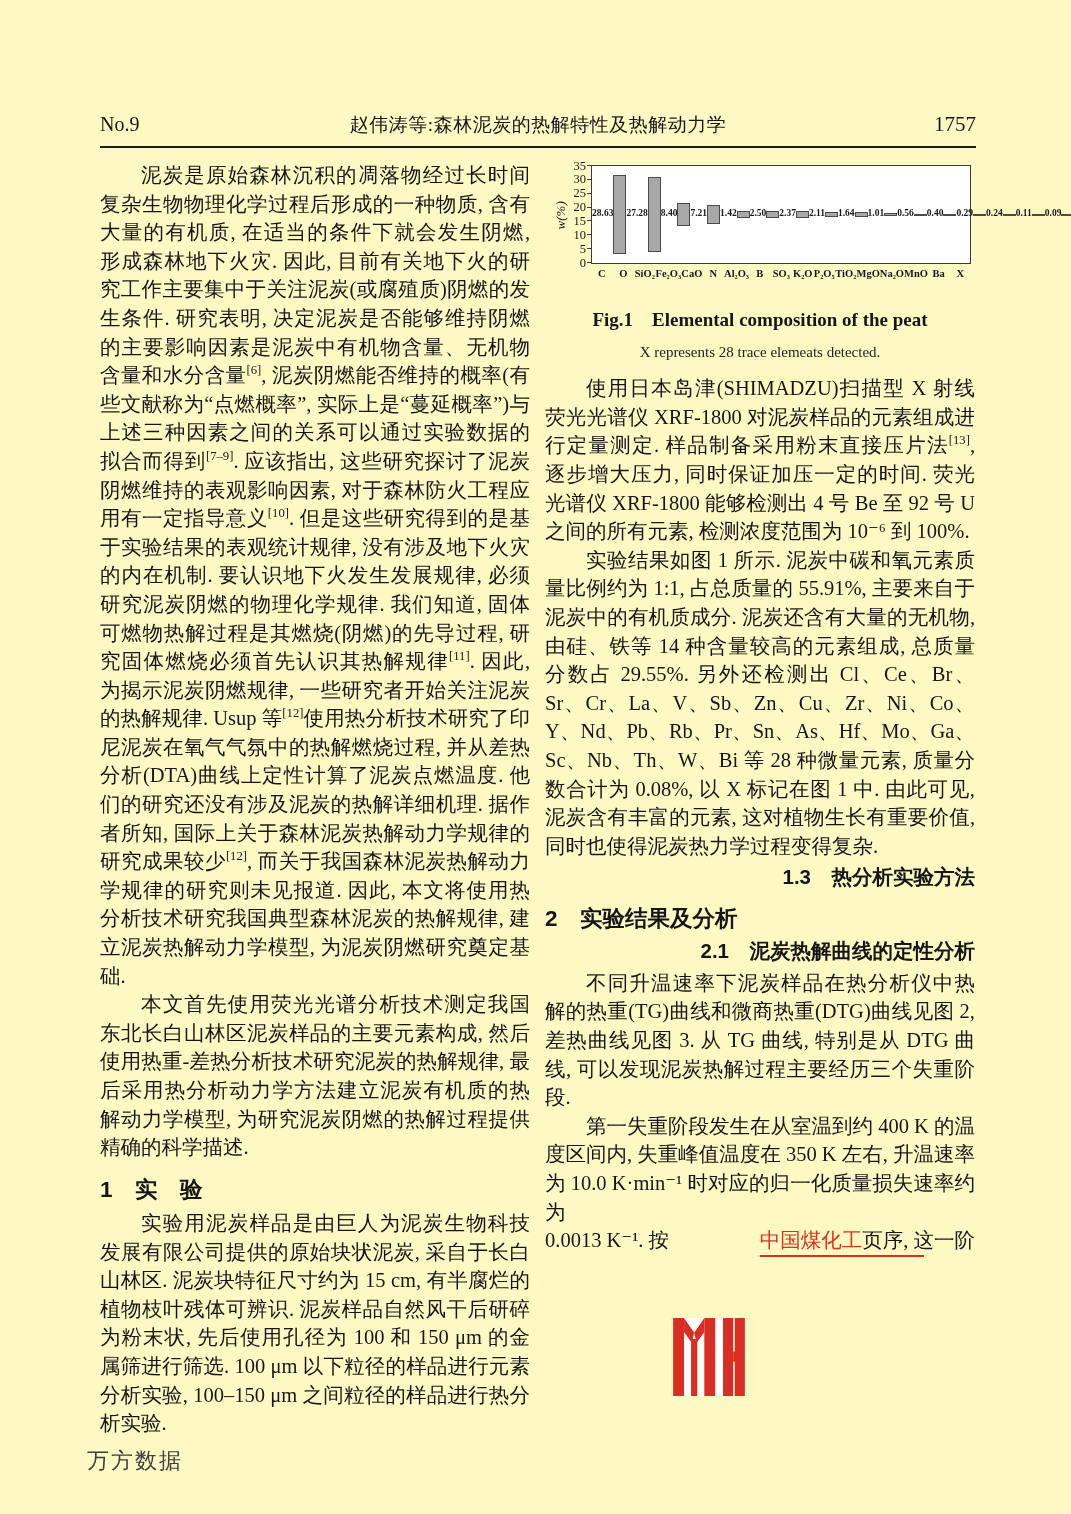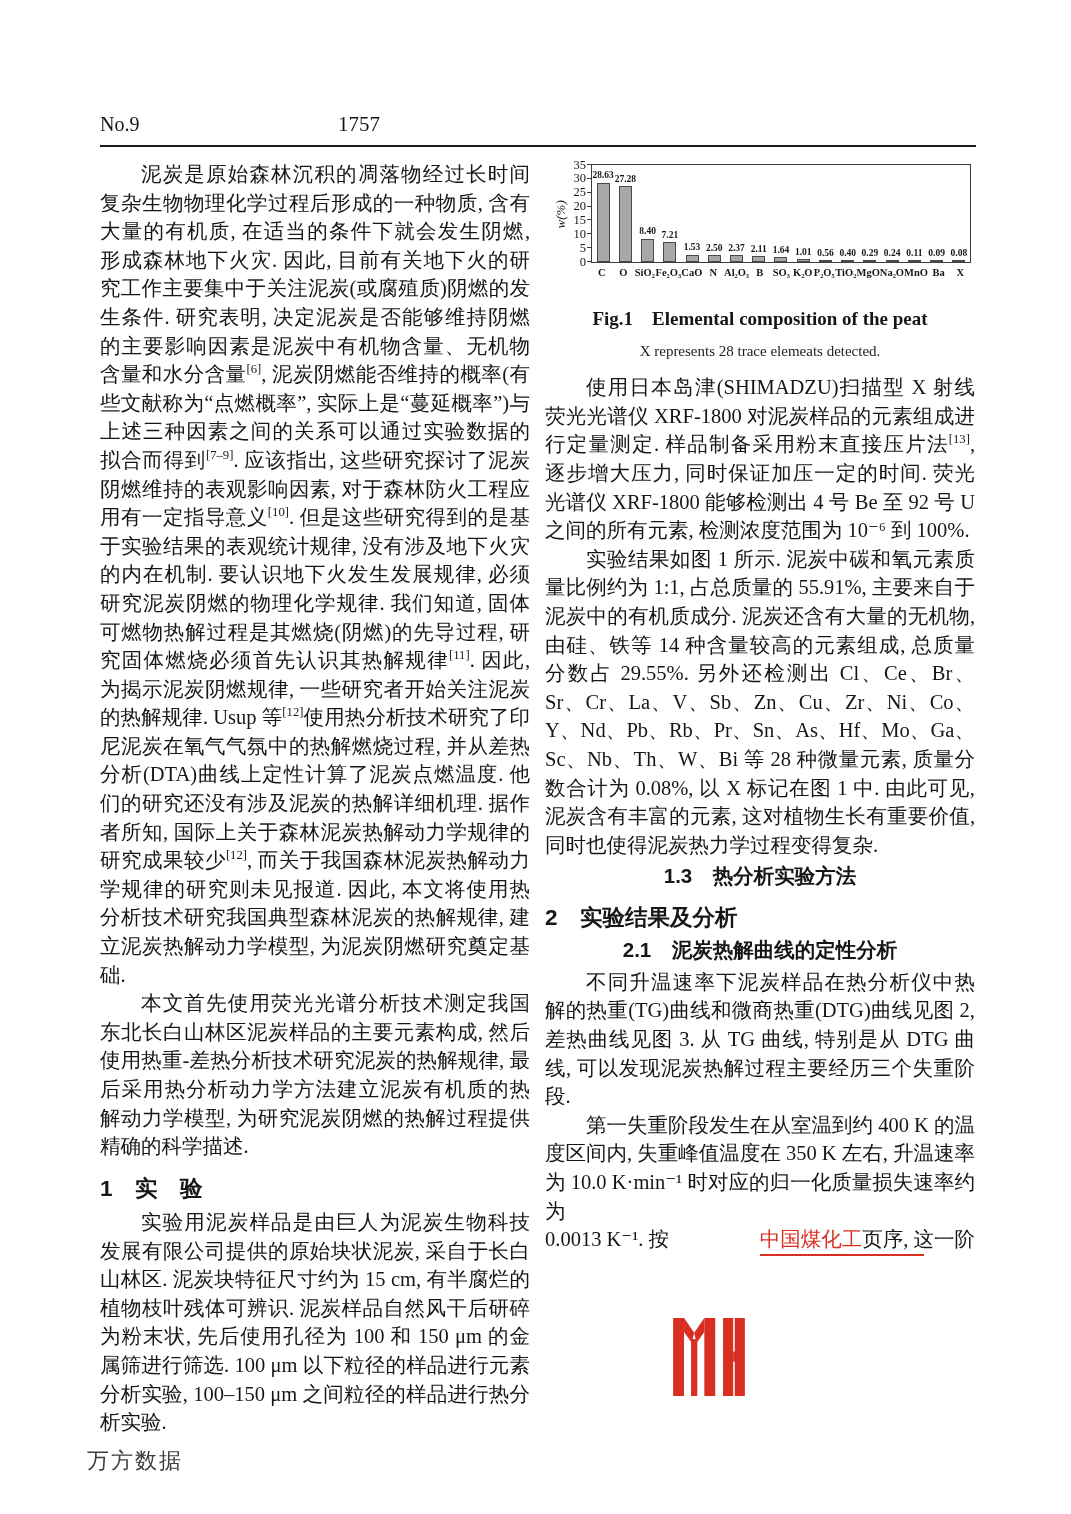--- a/index.html
+++ b/index.html
@@ -1,40 +1,40 @@
 <!DOCTYPE html>
 <html><head>
 <meta charset="utf-8">
 <style>
   html,body{margin:0;padding:0;background:#e9e9e9;}
-  .page{position:relative;width:1071px;height:1514px;margin:0 auto;background:#ffffff;
+  .page{position:relative;width:1071px;height:1514px;margin:0 auto;background:#fef9c3;
         font-family:"Liberation Serif","DejaVu Serif",serif;color:#161616;overflow:hidden;}
   .inner{position:absolute;left:100px;top:112px;width:876px;}
   .pagehead{display:flex;align-items:baseline;font-size:20px;}
   .pagehead .issue{width:140px;text-align:left;}
   .pagehead .rtitle{flex:1;text-align:center;font-size:19px;letter-spacing:.5px;}
   .pagehead .pnum{width:140px;text-align:right;font-size:21px;}
   .rule{height:2px;background:#1c1c1c;margin-top:8px;}
   .columns{display:flex;gap:15px;margin-top:13px;}
   .col{width:430px;font-size:20.5px;line-height:28.6px;text-align:justify;}
   .para{margin:0;text-indent:2em;}
   sup{font-size:62%;line-height:0;vertical-align:super;}
   h2.sec{font-family:"Liberation Sans","DejaVu Sans",sans-serif;font-weight:700;
          font-size:22.5px;margin:13px 0 5px;line-height:1.3;text-align:left;}
   h3.subsec{font-family:"Liberation Sans","DejaVu Sans",sans-serif;font-weight:700;
-         font-size:20.5px;margin:4px 0 4px;line-height:1.3;text-align:center;}
+         font-size:20.5px;margin:4px 0 4px;line-height:1.3;text-align:right;}
   
   figure{margin:0;}
   .chart{position:relative;height:132px;margin:2px 0 0;}
   .ylabel{position:absolute;left:2px;top:38px;font-style:italic;font-size:13px;
           transform:rotate(-90deg);transform-origin:center;}
   .plot-area{position:absolute;left:46px;right:4px;top:2px;}
   .plot{position:relative;height:97px;border:1px solid #3c3c3c;background:#fff;}
   .bars{position:absolute;left:0;right:0;top:0;bottom:0;display:flex;align-items:flex-end;}
-  .slot{flex:1;display:flex;flex-direction:column;align-items:center;justify-content:flex-end;
+  .slot{flex:1;display:flex;flex-direction:row;align-items:center;justify-content:flex-end;
         height:100%;position:relative;}
   .barval{font-size:9.5px;font-weight:700;white-space:nowrap;line-height:1;margin-bottom:2px;z-index:2;}
   .bar{width:13px;background:#a8a8a8;border:1px solid #4a4a4a;box-sizing:border-box;}
   .ytick{position:absolute;left:-36px;width:30px;text-align:right;font-size:12.5px;
          transform:translateY(50%);line-height:1;}
   .ytickmark{position:absolute;left:-5px;width:5px;height:1px;background:#3c3c3c;}
   .xlabels{display:flex;margin-top:4px;}
   .xlab{flex:1;text-align:center;font-size:10.5px;font-weight:700;white-space:nowrap;line-height:1.1;}
   .cap-cn{font-family:"Liberation Sans","DejaVu Sans",sans-serif;font-weight:700;
           font-size:19px;text-align:center;margin-top:8px;text-indent:0;}
@@ -51,20 +51,21 @@
            font-size:22px;color:#3d4043;letter-spacing:2px;}
 </style>
 </head>
 <body>
 
 <div class="page">
   <div class="inner">
 
     <div class="pagehead">
       <span class="issue">No.9</span>
+      <span class="rtitle">赵伟涛等:森林泥炭的热解特性及热解动力学</span>
       <span class="pnum">1757</span>
     </div>
     <div class="rule"></div>
 
     <div class="columns">
 
       <div class="col">
         <p class="para">泥炭是原始森林沉积的凋落物经过长时间复杂生物物理化学过程后形成的一种物质, 含有大量的有机质, 在适当的条件下就会发生阴燃, 形成森林地下火灾. 因此, 目前有关地下火的研究工作主要集中于关注泥炭(或腐殖质)阴燃的发生条件. 研究表明, 决定泥炭是否能够维持阴燃的主要影响因素是泥炭中有机物含量、无机物含量和水分含量<sup>[6]</sup>, 泥炭阴燃能否维持的概率(有些文献称为“点燃概率”, 实际上是“蔓延概率”)与上述三种因素之间的关系可以通过实验数据的拟合而得到<sup>[7–9]</sup>. 应该指出, 这些研究探讨了泥炭阴燃维持的表观影响因素, 对于森林防火工程应用有一定指导意义<sup>[10]</sup>. 但是这些研究得到的是基于实验结果的表观统计规律, 没有涉及地下火灾的内在机制. 要认识地下火发生发展规律, 必须研究泥炭阴燃的物理化学规律. 我们知道, 固体可燃物热解过程是其燃烧(阴燃)的先导过程, 研究固体燃烧必须首先认识其热解规律<sup>[11]</sup>. 因此, 为揭示泥炭阴燃规律, 一些研究者开始关注泥炭的热解规律. Usup 等<sup>[12]</sup>使用热分析技术研究了印尼泥炭在氧气气氛中的热解燃烧过程, 并从差热分析(DTA)曲线上定性计算了泥炭点燃温度. 他们的研究还没有涉及泥炭的热解详细机理. 据作者所知, 国际上关于森林泥炭热解动力学规律的研究成果较少<sup>[12]</sup>, 而关于我国森林泥炭热解动力学规律的研究则未见报道. 因此, 本文将使用热分析技术研究我国典型森林泥炭的热解规律, 建立泥炭热解动力学模型, 为泥炭阴燃研究奠定基础.</p>
         <p class="para">本文首先使用荧光光谱分析技术测定我国东北长白山林区泥炭样品的主要元素构成, 然后使用热重-差热分析技术研究泥炭的热解规律, 最后采用热分析动力学方法建立泥炭有机质的热解动力学模型, 为研究泥炭阴燃的热解过程提供精确的科学描述.</p>
         <h2 class="sec">1　实　验</h2>
@@ -88,21 +89,21 @@
                     </div>
                     <div class="slot">
                       <div class="barval">8.40</div>
                       <div class="bar" style="height: 24%; background: rgb(168, 168, 168);"></div>
                     </div>
                     <div class="slot">
                       <div class="barval">7.21</div>
                       <div class="bar" style="height: 20.6%; background: rgb(168, 168, 168);"></div>
                     </div>
                     <div class="slot">
-                      <div class="barval">1.53</div>
+                      <div class="barval">1.42</div>
                       <div class="bar" style="height: 7.51429%; background: rgb(168, 168, 168);"></div>
                     </div>
                     <div class="slot">
                       <div class="barval">2.50</div>
                       <div class="bar" style="height: 7.14286%; background: rgb(168, 168, 168);"></div>
                     </div>
                     <div class="slot">
                       <div class="barval">2.37</div>
                       <div class="bar" style="height: 6.77143%; background: rgb(168, 168, 168);"></div>
                     </div>

